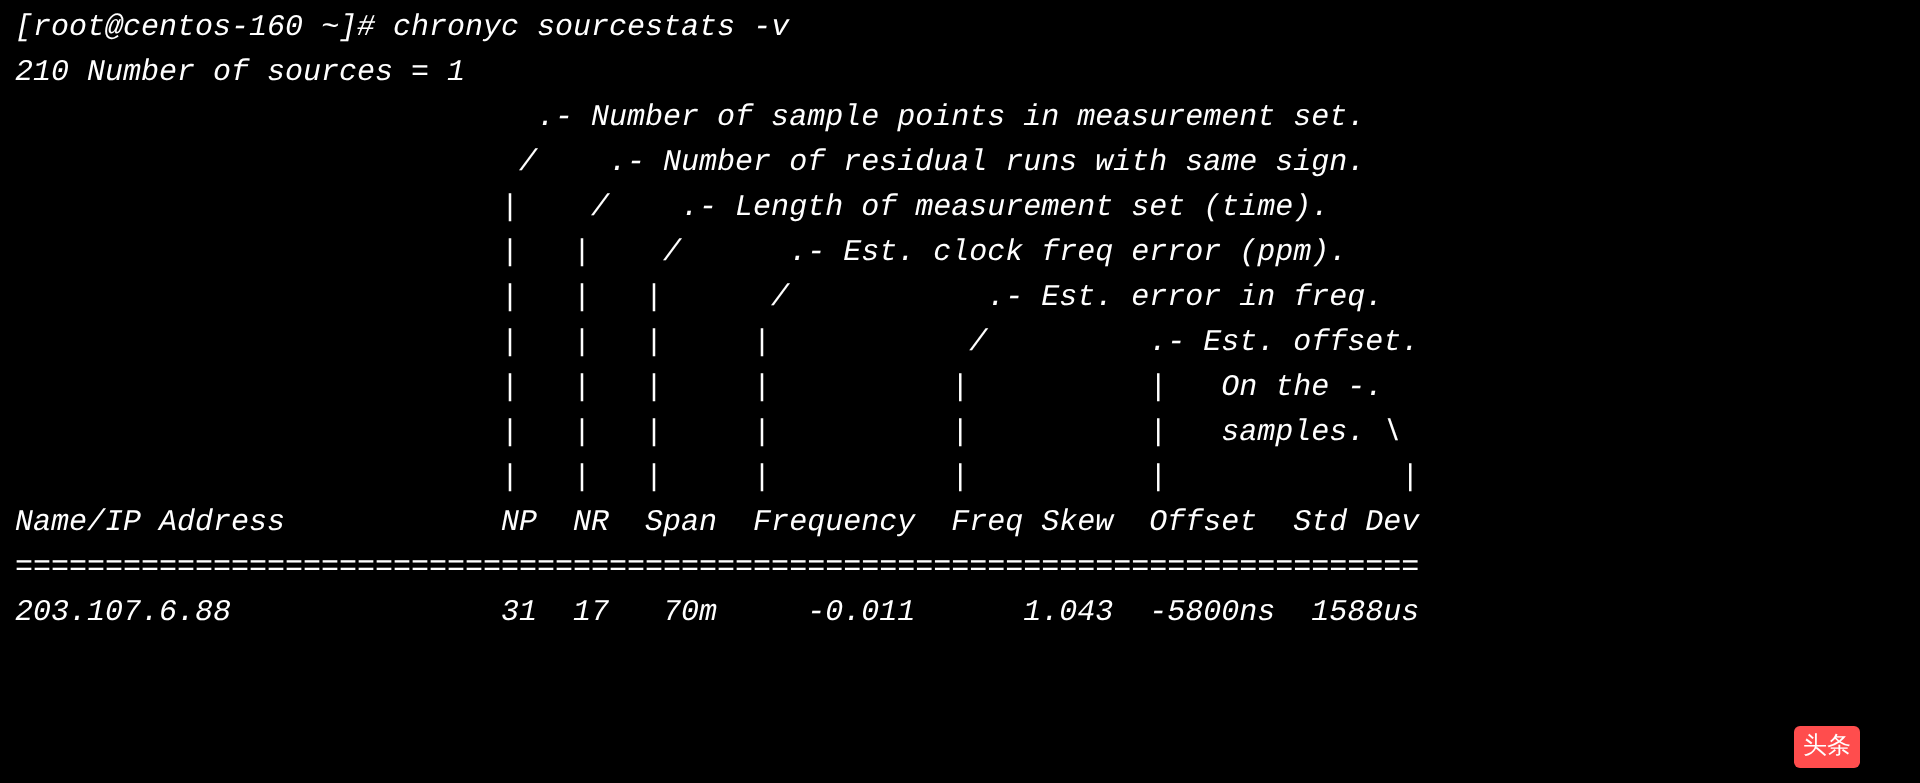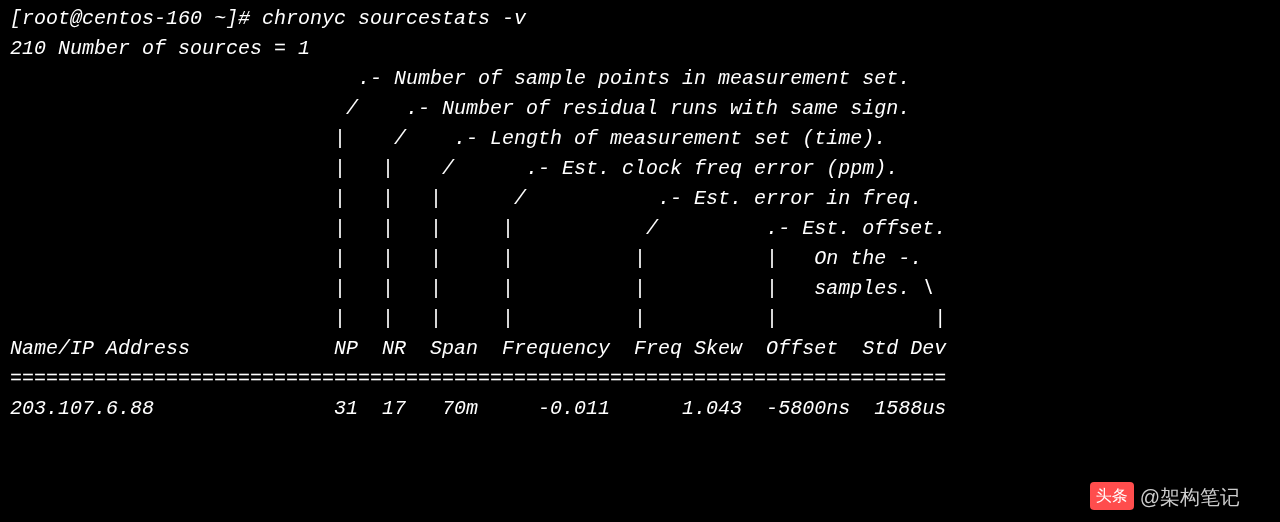--- a/index.html
+++ b/index.html
@@ -53,14 +53,13 @@
 <span>                           |   |   |     |           /         .- Est. offset.</span>
 <span>                           |   |   |     |          |          |   On the -.</span>
 <span>                           |   |   |     |          |          |   samples. \</span>
 <span>                           |   |   |     |          |          |             |</span>
 <span>Name/IP Address            NP  NR  Span  Frequency  Freq Skew  Offset  Std Dev</span>
 <span>==============================================================================</span>
 <span>203.107.6.88               31  17   70m     -0.011      1.043  -5800ns  1588us</span></div>
 
 <div class="watermark">
   <span class="watermark-icon">头条</span>
-  <span>@架构笔记</span>
 </div>
 
 </body></html>

